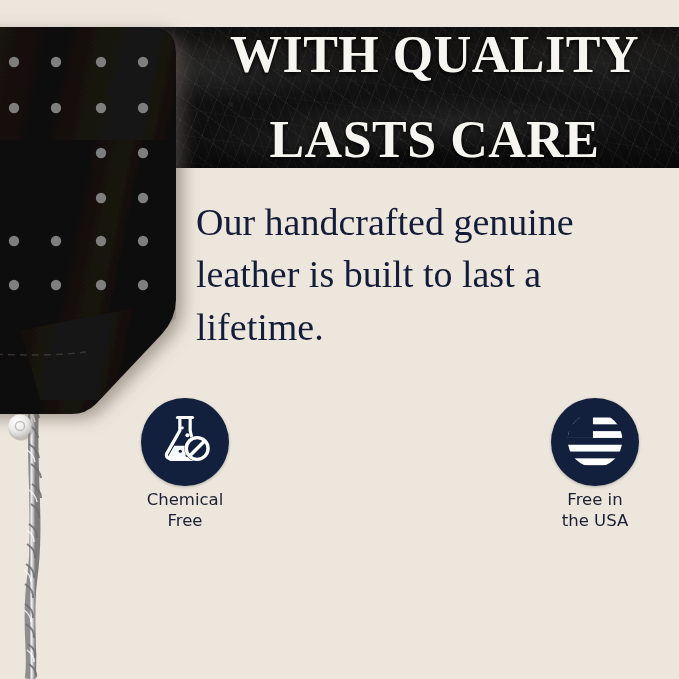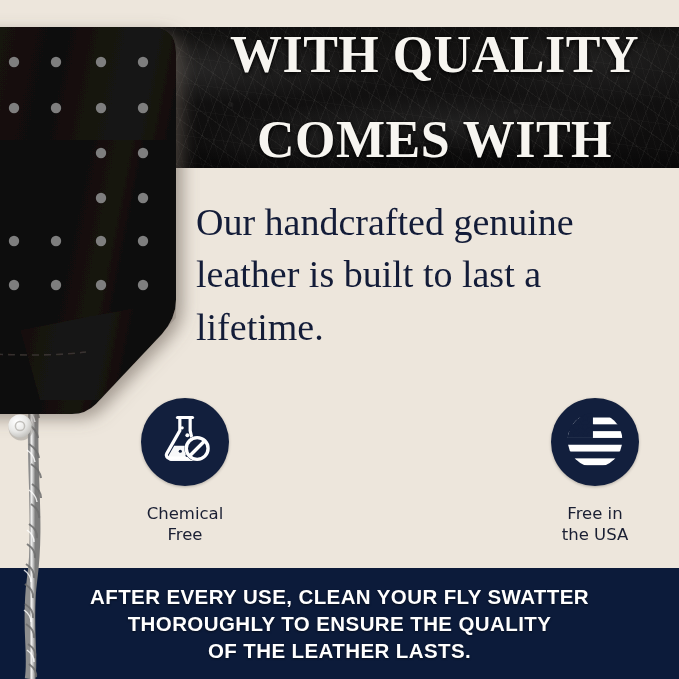--- a/index.html
+++ b/index.html
@@ -122,21 +122,21 @@
     width: 88px;
     height: 88px;
     border-radius: 50%;
     background: #121F3D;
     display: flex;
     align-items: center;
     justify-content: center;
     box-shadow: 0 1px 3px rgba(0,0,0,0.25);
   }
   .badge-label {
-    margin-top: 18px;
+    margin-top: 4px;
     text-align: center;
     color: #1A1F33;
     font-size: 16.5px;
     line-height: 1.25;
     font-family: "DejaVu Sans", sans-serif;
     white-space: pre-line;
   }
 
   
   .bottom-banner {
@@ -178,21 +178,21 @@
 <body>
 
 <div id="canvas">
 
   <div class="cream-bg"></div>
 
   <div class="header-band"></div>
 
   <div class="headline">
     <div class="headline-line">WITH QUALITY</div>
-    <div class="headline-line">COMES WITH</div>
+    <div class="headline-line">LASTS CARE</div>
   </div>
 
   <div class="body-copy">Our handcrafted genuine leather is built to last a lifetime.</div>
 
   <div class="badges">
 
     <div class="badge">
       <div class="badge-circle">
         <span>
           <svg width="60" height="60" viewBox="0 0 64 64">
@@ -244,25 +244,20 @@
           </svg>
         </span>
       </div>
       <div class="badge-label">Free in
 the USA</div>
     </div>
 
 
   </div>
 
-  <div class="bottom-banner">
-    <div class="banner-text">AFTER EVERY USE, CLEAN YOUR  FLY SWATTER
-THOROUGHLY TO ENSURE THE QUALITY
-OF THE LEATHER LASTS.</div>
-  </div>
 
   <div class="product">
     <svg width="200" height="679" viewBox="0 0 200 679">
       <defs>
         <linearGradient id="padGrad" x1="0" y1="0" x2="1" y2="0.35">
           <stop offset="0%" stop-color="#13110F"></stop>
           <stop offset="42%" stop-color="#0B0A09"></stop>
           <stop offset="78%" stop-color="#151311"></stop>
           <stop offset="100%" stop-color="#090808"></stop>
         </linearGradient>

